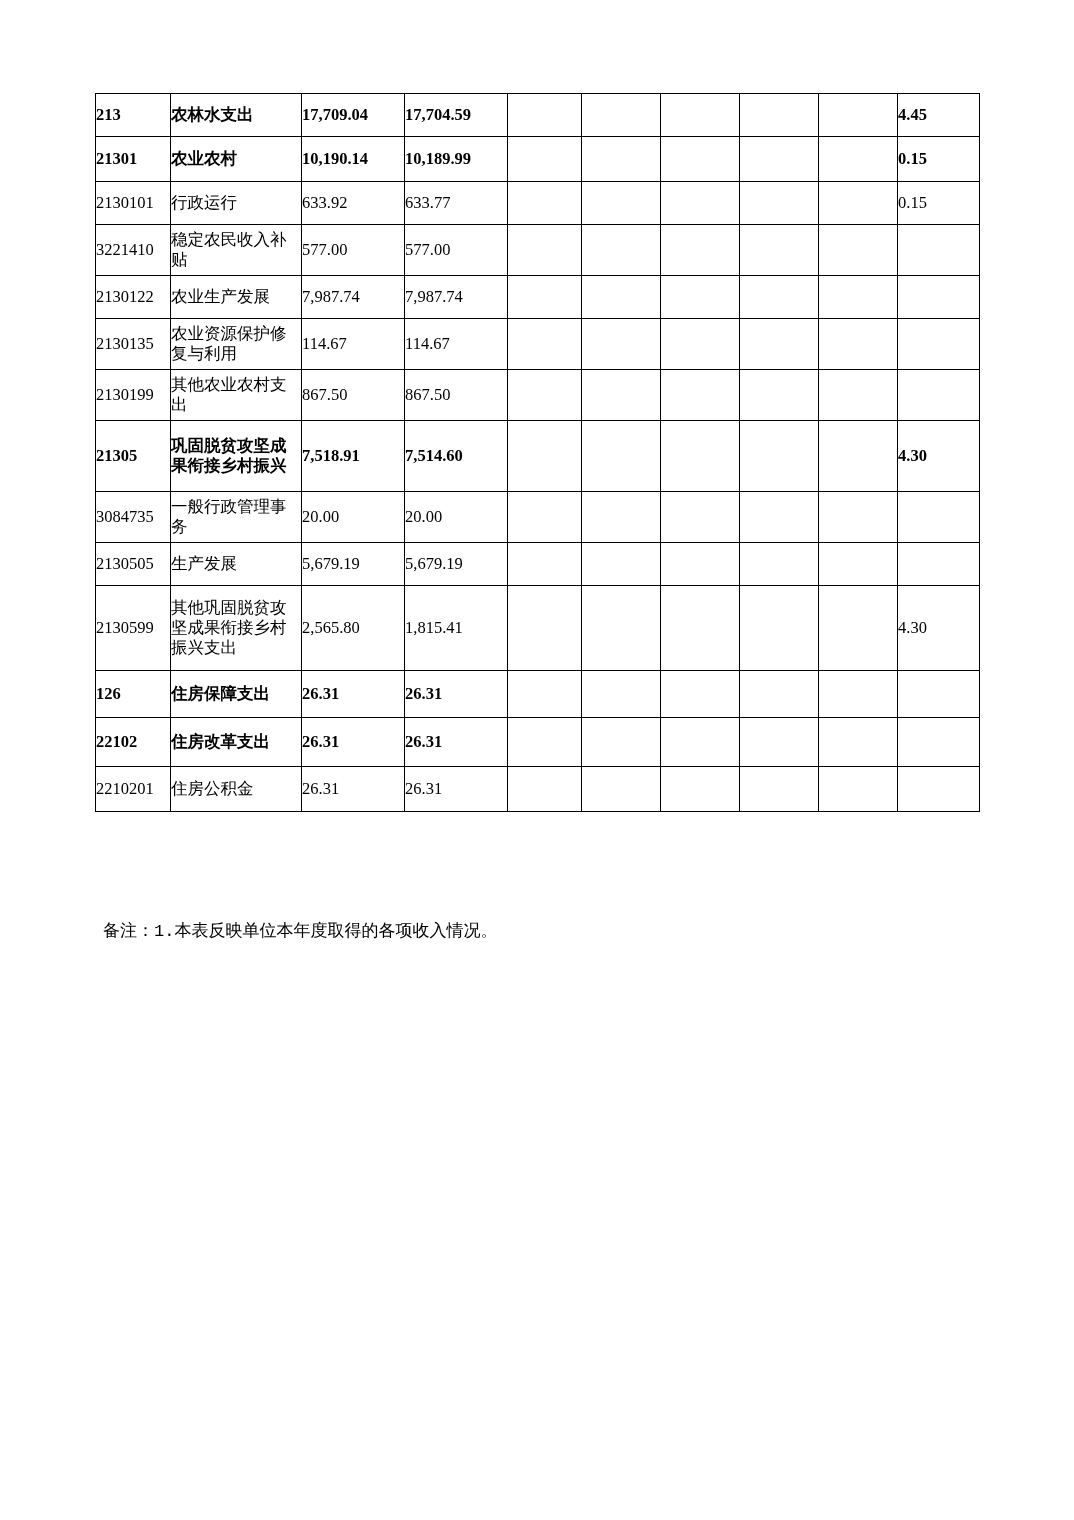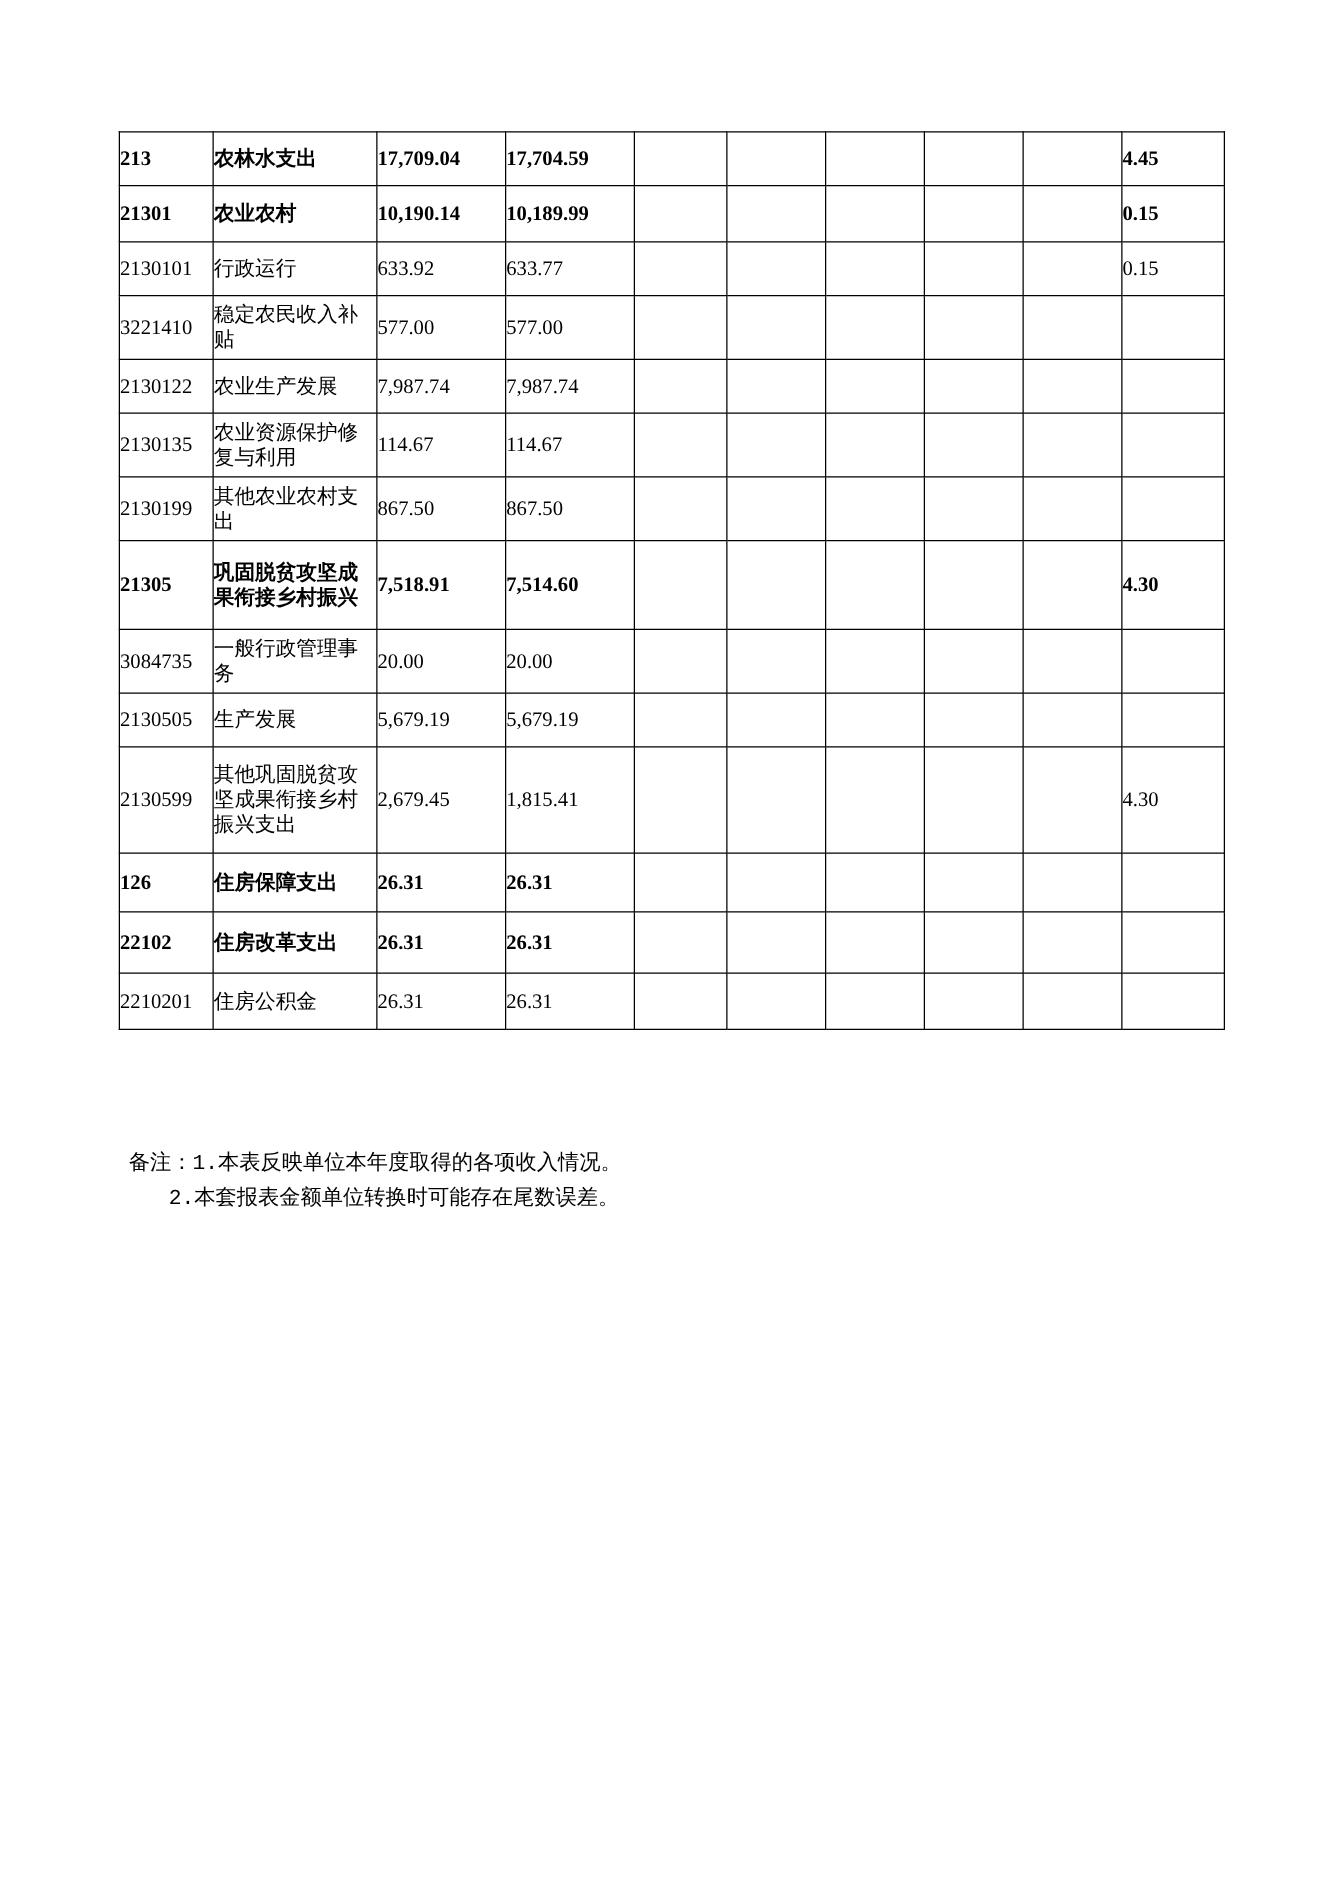--- a/index.html
+++ b/index.html
@@ -17,21 +17,21 @@
   .page {
     position: absolute;
     left: 0; top: 0;
     width: 1074px;
     height: 1520px;
     background: #fff;
   }
   .table-wrap {
     position: absolute;
     left: 95px;
-    top: 105px;
+    top: 93px;
     width: 884px;
   }
   table.fin {
     border-collapse: collapse;
     width: 884px;
     table-layout: fixed;
   }
   table.fin td {
     border: 1px solid #000000;
     padding: 0;
@@ -235,21 +235,21 @@
           <td class="cell-blank"></td>
           <td class="cell-blank"></td>
           <td class="cell-blank"></td>
           <td class="cell-blank"></td>
           <td class="cell-blank"></td>
           <td class="cell-num"></td>
         </tr>
         <tr class="r-h12">
           <td class="cell-code">2130599</td>
           <td class="cell-name">其他巩固脱贫攻坚成果衔接乡村振兴支出</td>
-          <td class="cell-num">2,679.45</td>
+          <td class="cell-num">2,565.80</td>
           <td class="cell-num">1,815.41</td>
           <td class="cell-blank"></td>
           <td class="cell-blank"></td>
           <td class="cell-blank"></td>
           <td class="cell-blank"></td>
           <td class="cell-blank"></td>
           <td class="cell-num">4.30</td>
         </tr>
         <tr class="r-h13">
           <td class="cell-code bold">126</td>
@@ -286,16 +286,15 @@
           <td class="cell-blank"></td>
           <td class="cell-blank"></td>
           <td class="cell-num"></td>
         </tr>
       </tbody>
     </table>
   </div>
 
   <div class="notes">
     <div class="note-line-1">备注：1.本表反映单位本年度取得的各项收入情况。</div>
-    <div class="note-line-2">2.本套报表金额单位转换时可能存在尾数误差。</div>
   </div>
 
 </div>
 
 </body></html>

